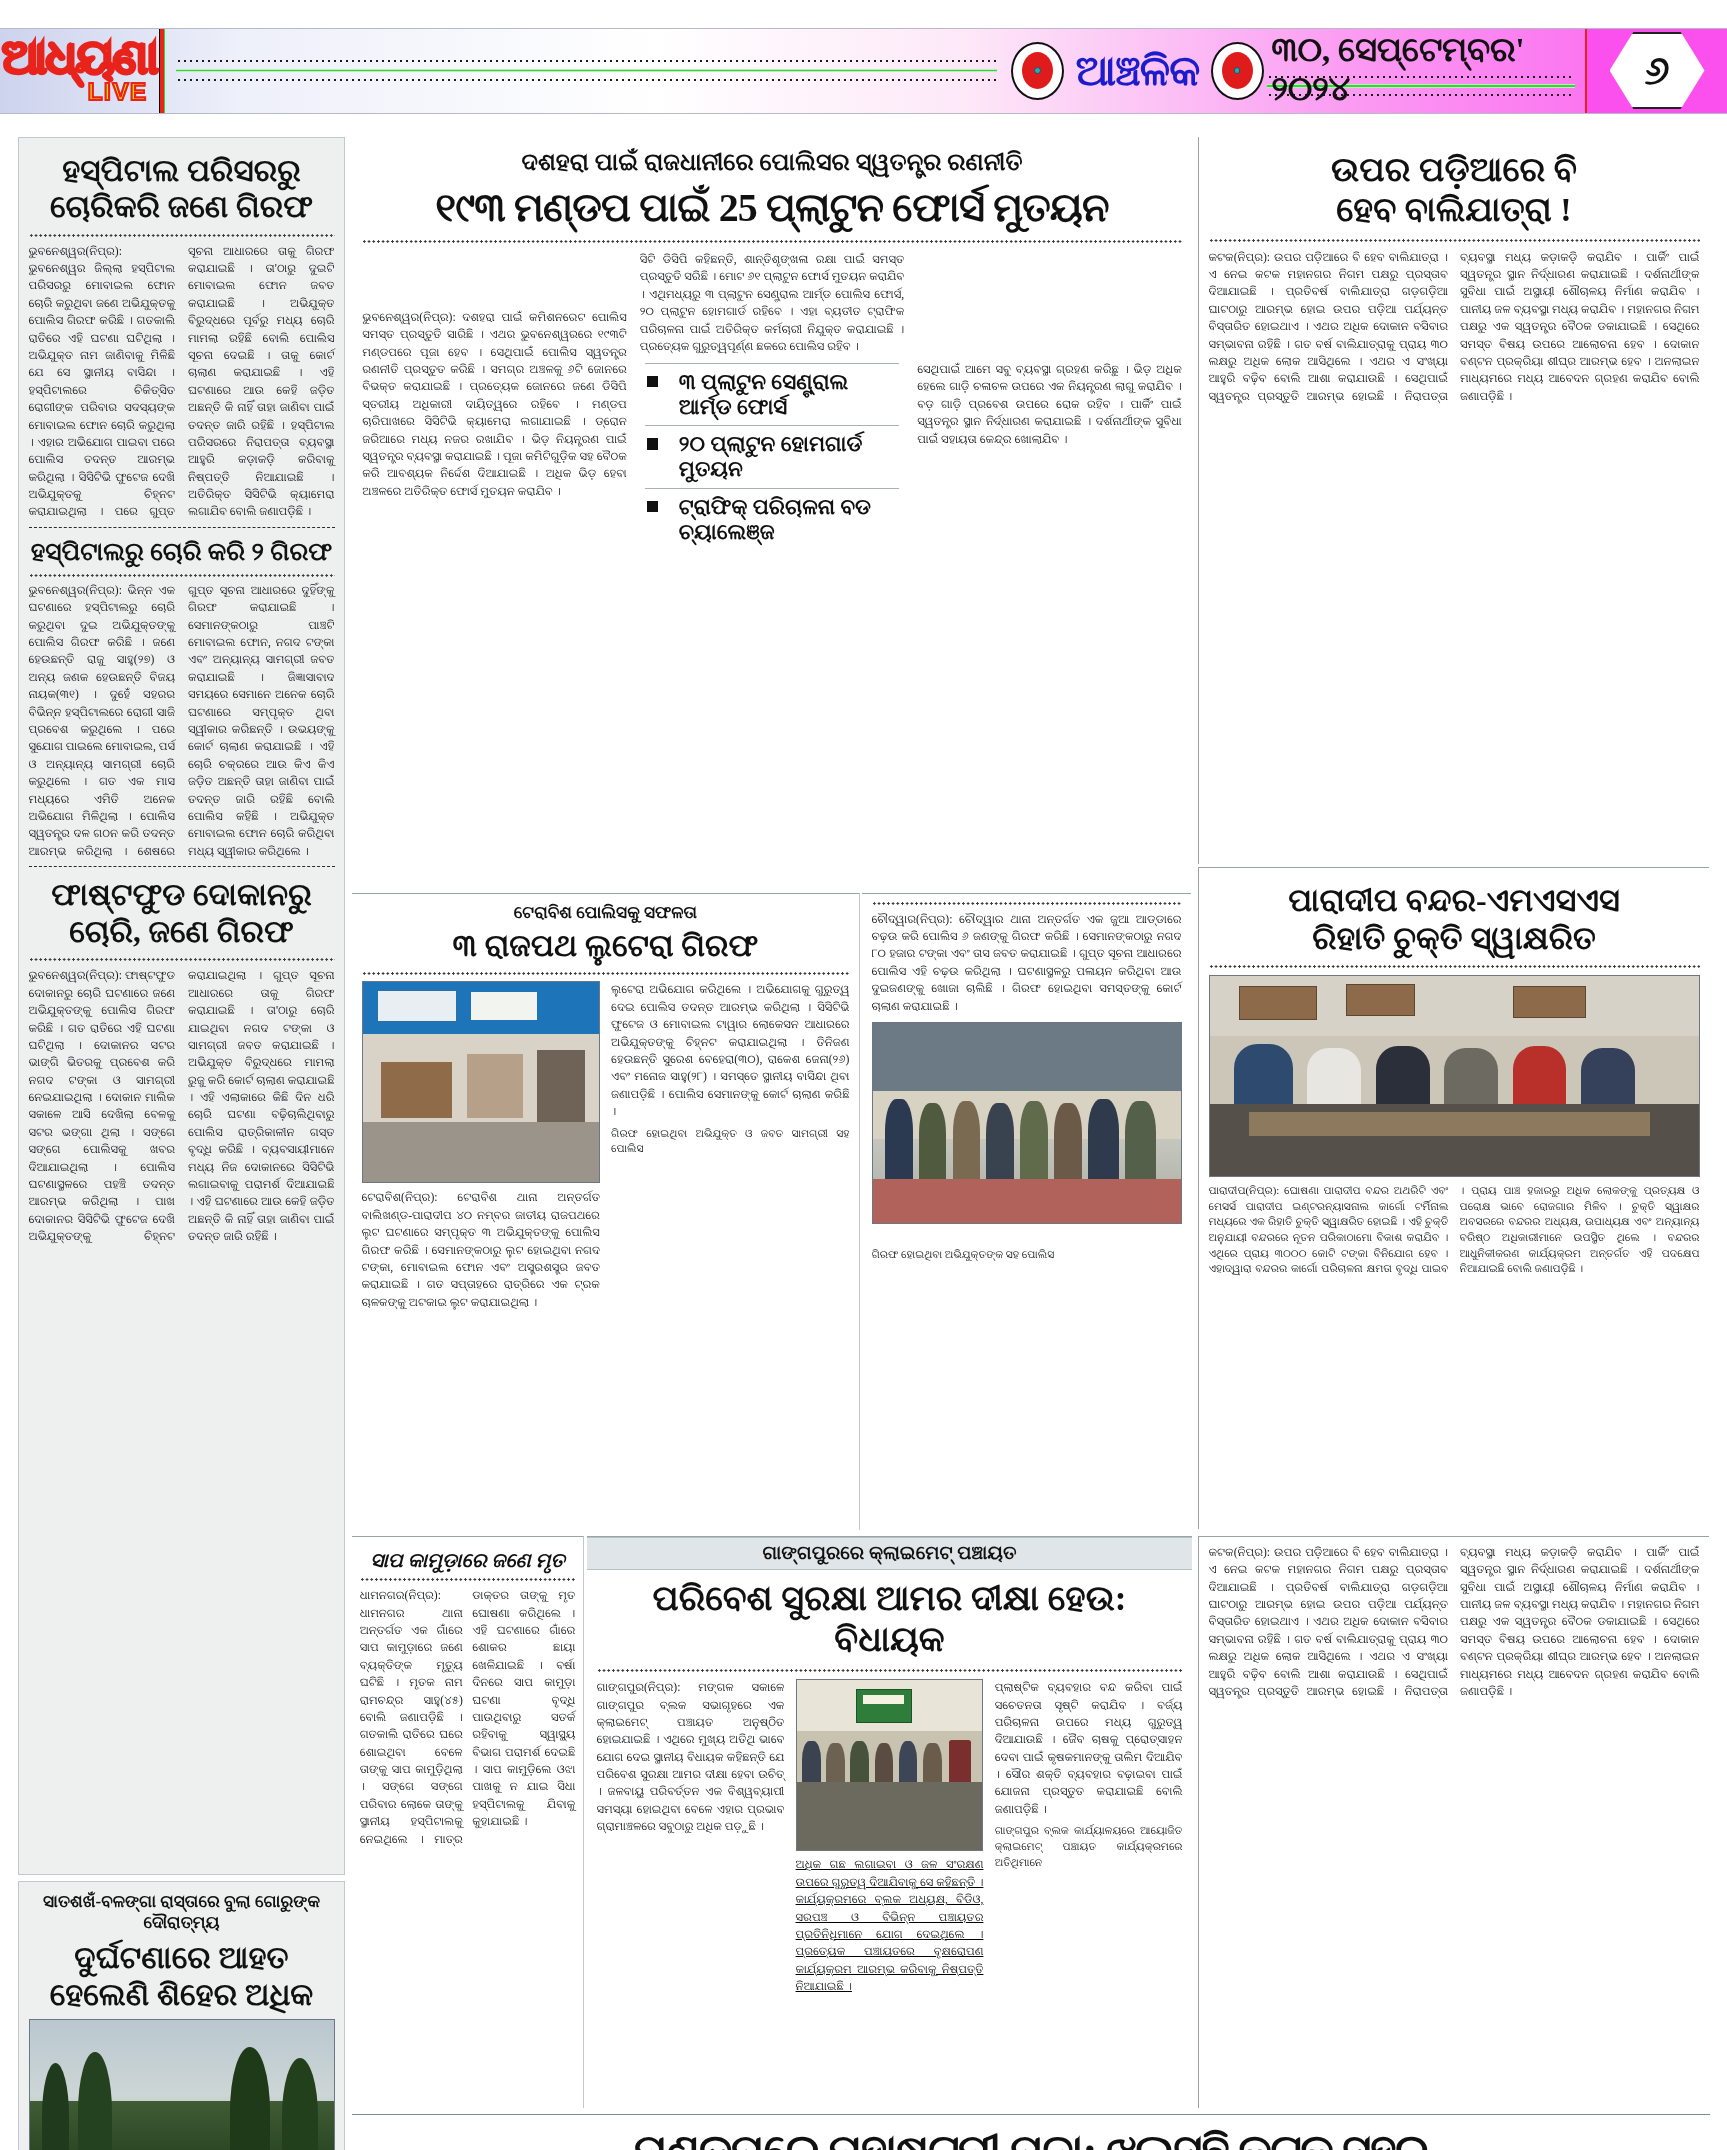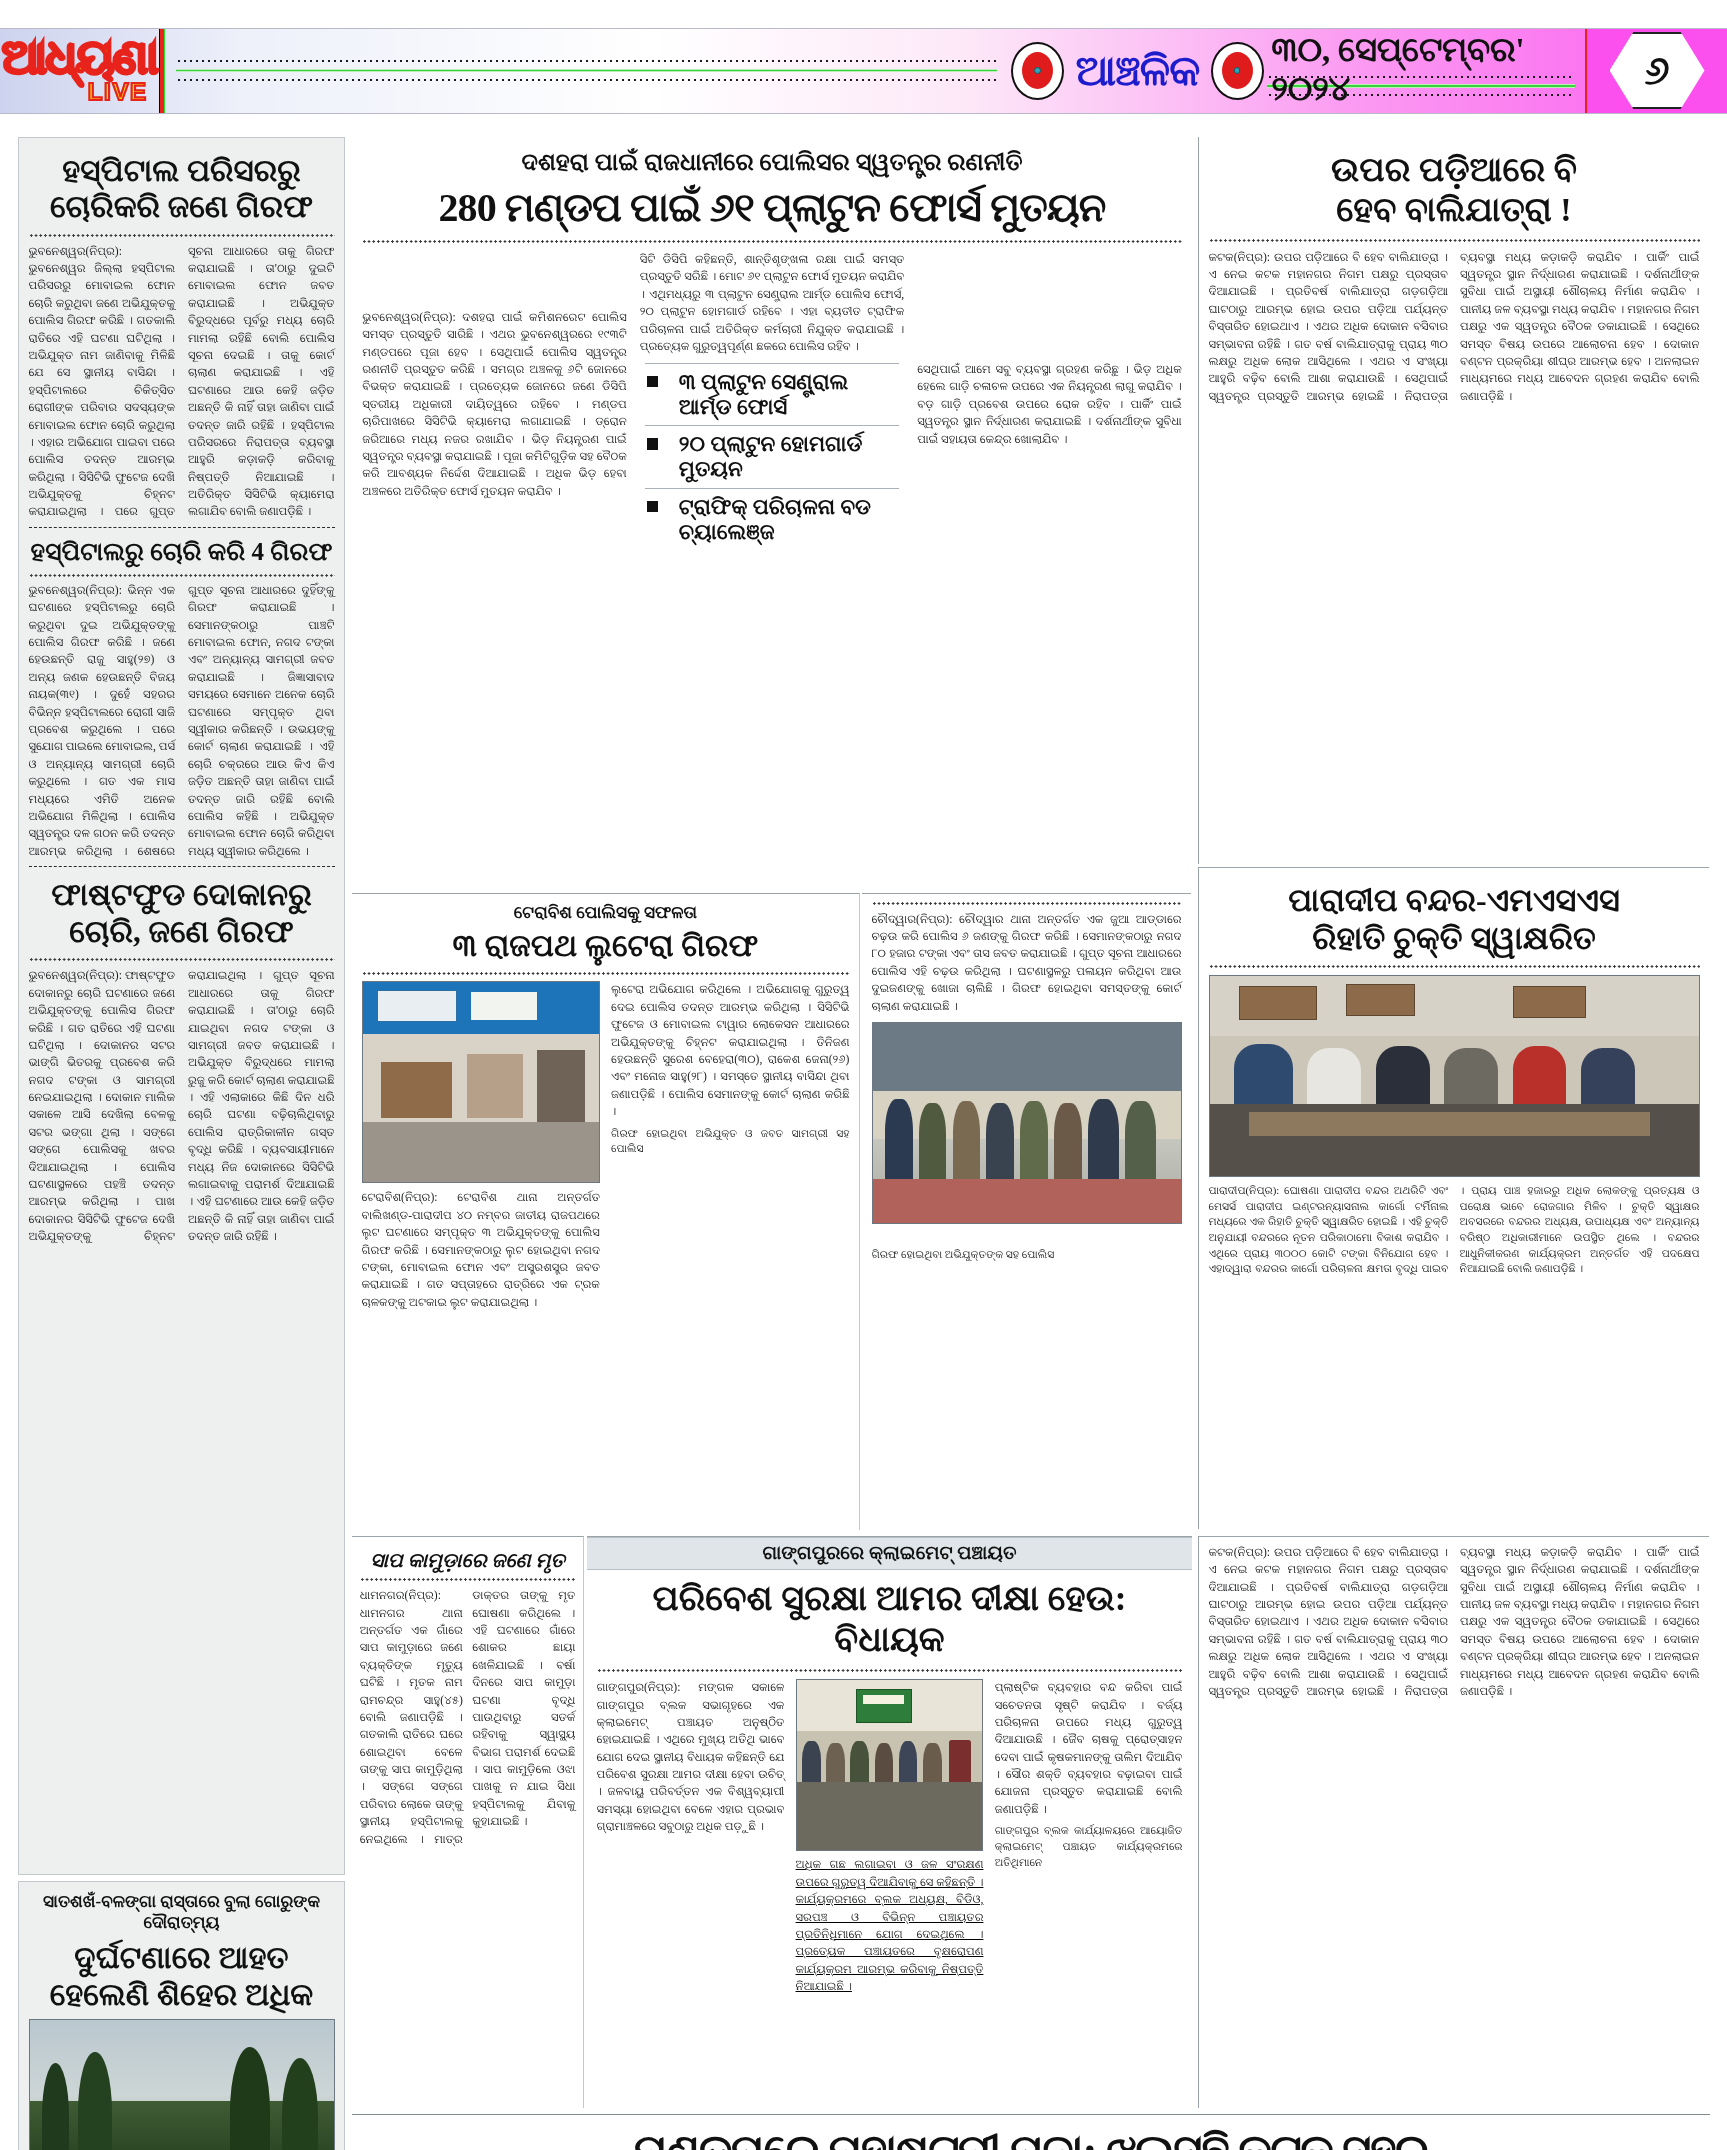--- a/index.html
+++ b/index.html
@@ -156,21 +156,21 @@
 
     <div class="panel" style="left:18px; top:18px; width:327px; height:1738px; padding:9.5px 9.5px;">
 
       <div class="hl hl-lg" style="white-space:pre-line; padding:5.2px 0 2.6px;">ହସ୍ପିଟାଲ ପରିସରରୁ
 ଚୋରିକରି ଜଣେ ଗିରଫ</div>
       <div class="dot-rule" style="margin:5.2px 0 6px;"></div>
       <div class="bt body-cols" style="column-count:2;">ଭୁବନେଶ୍ୱର(ନିପ୍ର): ଭୁବନେଶ୍ୱର ଜିଲ୍ଲା ହସ୍ପିଟାଲ ପରିସରରୁ ମୋବାଇଲ ଫୋନ ଚୋରି କରୁଥିବା ଜଣେ ଅଭିଯୁକ୍ତକୁ ପୋଲିସ ଗିରଫ କରିଛି । ଗତକାଲି ରାତିରେ ଏହି ଘଟଣା ଘଟିଥିଲା । ଅଭିଯୁକ୍ତ ନାମ ଜାଣିବାକୁ ମିଳିଛି ଯେ ସେ ସ୍ଥାନୀୟ ବାସିନ୍ଦା । ହସ୍ପିଟାଲରେ ଚିକିତ୍ସିତ ରୋଗୀଙ୍କ ପରିବାର ସଦସ୍ୟଙ୍କ ମୋବାଇଲ ଫୋନ ଚୋରି କରୁଥିଲା । ଏହାର ଅଭିଯୋଗ ପାଇବା ପରେ ପୋଲିସ ତଦନ୍ତ ଆରମ୍ଭ କରିଥିଲା । ସିସିଟିଭି ଫୁଟେଜ ଦେଖି ଅଭିଯୁକ୍ତକୁ ଚିହ୍ନଟ କରାଯାଇଥିଲା । ପରେ ଗୁପ୍ତ ସୂଚନା ଆଧାରରେ ତାକୁ ଗିରଫ କରାଯାଇଛି । ତା'ଠାରୁ ଦୁଇଟି ମୋବାଇଲ ଫୋନ ଜବତ କରାଯାଇଛି । ଅଭିଯୁକ୍ତ ବିରୁଦ୍ଧରେ ପୂର୍ବରୁ ମଧ୍ୟ ଚୋରି ମାମଲା ରହିଛି ବୋଲି ପୋଲିସ ସୂଚନା ଦେଇଛି । ତାକୁ କୋର୍ଟ ଚାଲାଣ କରାଯାଇଛି । ଏହି ଘଟଣାରେ ଆଉ କେହି ଜଡ଼ିତ ଅଛନ୍ତି କି ନାହିଁ ତାହା ଜାଣିବା ପାଇଁ ତଦନ୍ତ ଜାରି ରହିଛି । ହସ୍ପିଟାଲ ପରିସରରେ ନିରାପତ୍ତା ବ୍ୟବସ୍ଥା ଆହୁରି କଡ଼ାକଡ଼ି କରିବାକୁ ନିଷ୍ପତ୍ତି ନିଆଯାଇଛି । ଅତିରିକ୍ତ ସିସିଟିଭି କ୍ୟାମେରା ଲଗାଯିବ ବୋଲି ଜଣାପଡ଼ିଛି ।</div>
 
       <div class="dash-rule"></div>
 
-      <div class="hl hl-md" style="padding:3.4px 0 2.6px;">ହସ୍ପିଟାଲରୁ ଚୋରି କରି 4 ଗିରଫ</div>
+      <div class="hl hl-md" style="padding:3.4px 0 2.6px;">ହସ୍ପିଟାଲରୁ ଚୋରି କରି ୨ ଗିରଫ</div>
       <div class="dot-rule" style="margin:4.3px 0 5.2px;"></div>
       <div class="bt body-cols" style="column-count:2;">ଭୁବନେଶ୍ୱର(ନିପ୍ର): ଭିନ୍ନ ଏକ ଘଟଣାରେ ହସ୍ପିଟାଲରୁ ଚୋରି କରୁଥିବା ଦୁଇ ଅଭିଯୁକ୍ତଙ୍କୁ ପୋଲିସ ଗିରଫ କରିଛି । ଜଣେ ହେଉଛନ୍ତି ରାଜୁ ସାହୁ(୨୭) ଓ ଅନ୍ୟ ଜଣକ ହେଉଛନ୍ତି ବିଜୟ ନାୟକ(୩୧) । ଦୁହେଁ ସହରର ବିଭିନ୍ନ ହସ୍ପିଟାଲରେ ରୋଗୀ ସାଜି ପ୍ରବେଶ କରୁଥିଲେ । ପରେ ସୁଯୋଗ ପାଇଲେ ମୋବାଇଲ, ପର୍ସ ଓ ଅନ୍ୟାନ୍ୟ ସାମଗ୍ରୀ ଚୋରି କରୁଥିଲେ । ଗତ ଏକ ମାସ ମଧ୍ୟରେ ଏମିତି ଅନେକ ଅଭିଯୋଗ ମିଳିଥିଲା । ପୋଲିସ ସ୍ୱତନ୍ତ୍ର ଦଳ ଗଠନ କରି ତଦନ୍ତ ଆରମ୍ଭ କରିଥିଲା । ଶେଷରେ ଗୁପ୍ତ ସୂଚନା ଆଧାରରେ ଦୁହିଁଙ୍କୁ ଗିରଫ କରାଯାଇଛି । ସେମାନଙ୍କଠାରୁ ପାଞ୍ଚଟି ମୋବାଇଲ ଫୋନ, ନଗଦ ଟଙ୍କା ଏବଂ ଅନ୍ୟାନ୍ୟ ସାମଗ୍ରୀ ଜବତ କରାଯାଇଛି । ଜିଜ୍ଞାସାବାଦ ସମୟରେ ସେମାନେ ଅନେକ ଚୋରି ଘଟଣାରେ ସମ୍ପୃକ୍ତ ଥିବା ସ୍ୱୀକାର କରିଛନ୍ତି । ଉଭୟଙ୍କୁ କୋର୍ଟ ଚାଲାଣ କରାଯାଇଛି । ଏହି ଚୋରି ଚକ୍ରରେ ଆଉ କିଏ କିଏ ଜଡ଼ିତ ଅଛନ୍ତି ତାହା ଜାଣିବା ପାଇଁ ତଦନ୍ତ ଜାରି ରହିଛି ବୋଲି ପୋଲିସ କହିଛି । ଅଭିଯୁକ୍ତ ମୋବାଇଲ ଫୋନ ଚୋରି କରିଥିବା ମଧ୍ୟ ସ୍ୱୀକାର କରିଥିଲେ ।</div>
 
       <div class="dash-rule"></div>
 
       <div class="hl hl-lg" style="white-space:pre-line; padding:4.3px 0 2.6px;">ଫାଷ୍ଟଫୁଡ ଦୋକାନରୁ
 ଚୋରି, ଜଣେ ଗିରଫ</div>
       <div class="dot-rule" style="margin:5.2px 0 6px;"></div>
       <div class="bt body-cols" style="column-count:2;">ଭୁବନେଶ୍ୱର(ନିପ୍ର): ଫାଷ୍ଟଫୁଡ ଦୋକାନରୁ ଚୋରି ଘଟଣାରେ ଜଣେ ଅଭିଯୁକ୍ତଙ୍କୁ ପୋଲିସ ଗିରଫ କରିଛି । ଗତ ରାତିରେ ଏହି ଘଟଣା ଘଟିଥିଲା । ଦୋକାନର ସଟର ଭାଙ୍ଗି ଭିତରକୁ ପ୍ରବେଶ କରି ନଗଦ ଟଙ୍କା ଓ ସାମଗ୍ରୀ ନେଇଯାଇଥିଲା । ଦୋକାନ ମାଲିକ ସକାଳେ ଆସି ଦେଖିଲା ବେଳକୁ ସଟର ଭଙ୍ଗା ଥିଲା । ସଙ୍ଗେ ସଙ୍ଗେ ପୋଲିସକୁ ଖବର ଦିଆଯାଇଥିଲା । ପୋଲିସ ଘଟଣାସ୍ଥଳରେ ପହଞ୍ଚି ତଦନ୍ତ ଆରମ୍ଭ କରିଥିଲା । ପାଖ ଦୋକାନର ସିସିଟିଭି ଫୁଟେଜ ଦେଖି ଅଭିଯୁକ୍ତଙ୍କୁ ଚିହ୍ନଟ କରାଯାଇଥିଲା । ଗୁପ୍ତ ସୂଚନା ଆଧାରରେ ତାକୁ ଗିରଫ କରାଯାଇଛି । ତା'ଠାରୁ ଚୋରି ଯାଇଥିବା ନଗଦ ଟଙ୍କା ଓ ସାମଗ୍ରୀ ଜବତ କରାଯାଇଛି । ଅଭିଯୁକ୍ତ ବିରୁଦ୍ଧରେ ମାମଲା ରୁଜୁ କରି କୋର୍ଟ ଚାଲାଣ କରାଯାଇଛି । ଏହି ଏଲାକାରେ କିଛି ଦିନ ଧରି ଚୋରି ଘଟଣା ବଢ଼ିଚାଲିଥିବାରୁ ପୋଲିସ ରାତ୍ରିକାଳୀନ ଗସ୍ତ ବୃଦ୍ଧି କରିଛି । ବ୍ୟବସାୟୀମାନେ ମଧ୍ୟ ନିଜ ଦୋକାନରେ ସିସିଟିଭି ଲଗାଇବାକୁ ପରାମର୍ଶ ଦିଆଯାଇଛି । ଏହି ଘଟଣାରେ ଆଉ କେହି ଜଡ଼ିତ ଅଛନ୍ତି କି ନାହିଁ ତାହା ଜାଣିବା ପାଇଁ ତଦନ୍ତ ଜାରି ରହିଛି ।</div>
     </div>
@@ -187,21 +187,21 @@
         <div class="rect" style="left:16%; top:12%; width:11%; height:45%; background:#24421f; border-radius:50% 50% 10% 10%;"></div>
         <div class="rect" style="left:66%; top:10%; width:13%; height:48%; background:#1e3a19; border-radius:50% 50% 10% 10%;"></div>
         <div class="rect" style="left:83%; top:14%; width:12%; height:44%; background:#23401d; border-radius:50% 50% 10% 10%;"></div>
 
       </div>
 
     </div>
 
     <div class="panel white" style="left:352px; top:18px; width:840px; height:751px; padding:7.7px 10.3px; border:none;">
       <div class="kicker" style="font-size:24px; padding:3.4px 0 4.3px;">ଦଶହରା ପାଇଁ ରାଜଧାନୀରେ ପୋଲିସର ସ୍ୱତନ୍ତ୍ର ରଣନୀତି</div>
-      <div class="hl hl-xl" style="padding:2.6px 0 7.7px; letter-spacing:-0.9px;">280 ମଣ୍ଡପ ପାଇଁ ୬୧ ପ୍ଲାଟୁନ ଫୋର୍ସ ମୁତୟନ</div>
+      <div class="hl hl-xl" style="padding:2.6px 0 7.7px; letter-spacing:-0.9px;">୧୯୩ ମଣ୍ଡପ ପାଇଁ 25 ପ୍ଲାଟୁନ ଫୋର୍ସ ମୁତୟନ</div>
       <div class="dot-rule" style="margin:1.7px 0 7.7px;"></div>
 
       <div style="display:flex; gap:13px; align-items:center;">
         <div style="flex:1 1 0;">
           <div class="bt">ଭୁବନେଶ୍ୱର(ନିପ୍ର): ଦଶହରା ପାଇଁ କମିଶନରେଟ ପୋଲିସ ସମସ୍ତ ପ୍ରସ୍ତୁତି ସାରିଛି । ଏଥର ଭୁବନେଶ୍ୱରରେ ୧୯୩ଟି ମଣ୍ଡପରେ ପୂଜା ହେବ । ସେଥିପାଇଁ ପୋଲିସ ସ୍ୱତନ୍ତ୍ର ରଣନୀତି ପ୍ରସ୍ତୁତ କରିଛି । ସମଗ୍ର ଅଞ୍ଚଳକୁ ୬ଟି ଜୋନରେ ବିଭକ୍ତ କରାଯାଇଛି । ପ୍ରତ୍ୟେକ ଜୋନରେ ଜଣେ ଡିସିପି ସ୍ତରୀୟ ଅଧିକାରୀ ଦାୟିତ୍ୱରେ ରହିବେ । ମଣ୍ଡପ ଚାରିପାଖରେ ସିସିଟିଭି କ୍ୟାମେରା ଲଗାଯାଇଛି । ଡ୍ରୋନ ଜରିଆରେ ମଧ୍ୟ ନଜର ରଖାଯିବ । ଭିଡ଼ ନିୟନ୍ତ୍ରଣ ପାଇଁ ସ୍ୱତନ୍ତ୍ର ବ୍ୟବସ୍ଥା କରାଯାଇଛି । ପୂଜା କମିଟିଗୁଡ଼ିକ ସହ ବୈଠକ କରି ଆବଶ୍ୟକ ନିର୍ଦ୍ଦେଶ ଦିଆଯାଇଛି । ଅଧିକ ଭିଡ଼ ହେବା ଅଞ୍ଚଳରେ ଅତିରିକ୍ତ ଫୋର୍ସ ମୁତୟନ କରାଯିବ ।</div>
         </div>
         <div style="flex:1 1 0;">
           <div class="bt">ସିଟି ଡିସିପି କହିଛନ୍ତି, ଶାନ୍ତିଶୃଙ୍ଖଳା ରକ୍ଷା ପାଇଁ ସମସ୍ତ ପ୍ରସ୍ତୁତି ସରିଛି । ମୋଟ ୬୧ ପ୍ଲାଟୁନ ଫୋର୍ସ ମୁତୟନ କରାଯିବ । ଏଥିମଧ୍ୟରୁ ୩ ପ୍ଲାଟୁନ ସେଣ୍ଟ୍ରାଲ ଆର୍ମ୍ଡ ପୋଲିସ ଫୋର୍ସ, ୨୦ ପ୍ଲାଟୁନ ହୋମଗାର୍ଡ ରହିବେ । ଏହା ବ୍ୟତୀତ ଟ୍ରାଫିକ ପରିଚାଳନା ପାଇଁ ଅତିରିକ୍ତ କର୍ମଚାରୀ ନିଯୁକ୍ତ କରାଯାଇଛି । ପ୍ରତ୍ୟେକ ଗୁରୁତ୍ୱପୂର୍ଣ୍ଣ ଛକରେ ପୋଲିସ ରହିବ ।</div>
           <div class="bullets">
             <div class="bullet-row">

